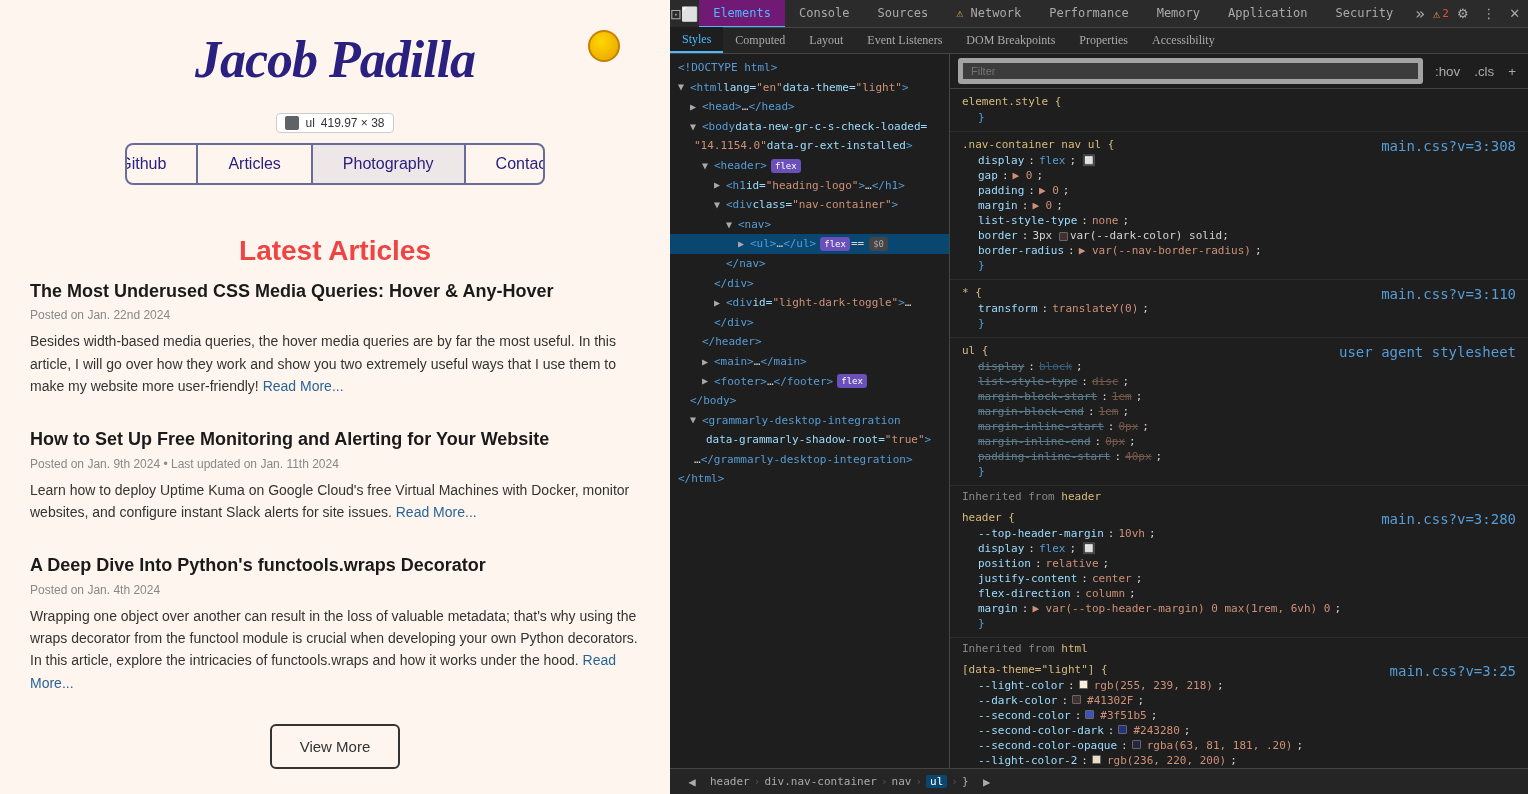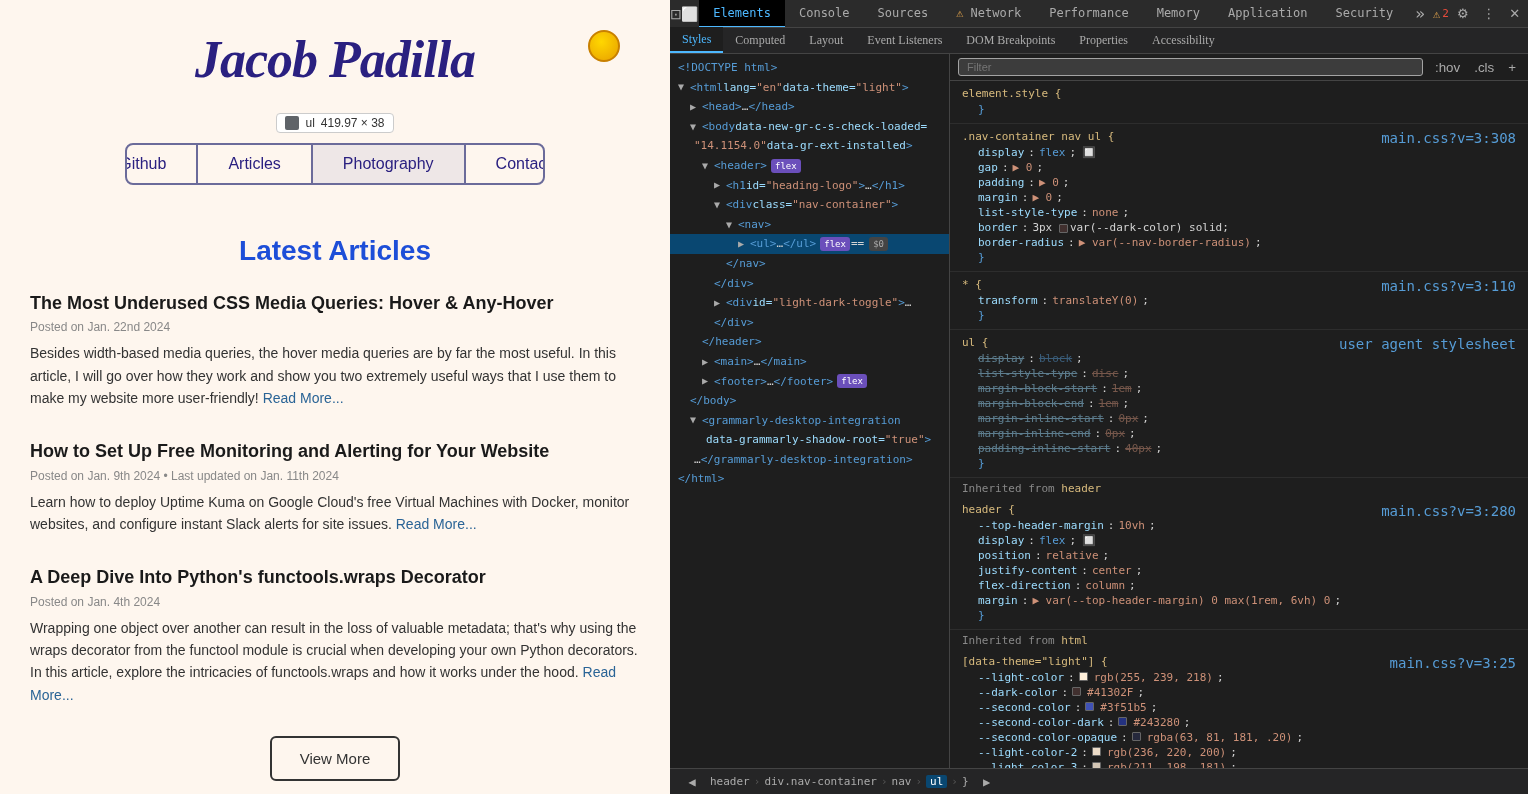--- a/index.html
+++ b/index.html
@@ -73,22 +73,22 @@
     .nav-item:last-child { border-right: none; }
 
     .nav-item.active, .nav-item:hover {
       background: rgba(100, 100, 180, 0.1);
     }
 
     .latest-articles-title {
       text-align: center;
       font-size: 28px;
       font-weight: 700;
-      color: #1d4ed8;
-      margin-bottom: 24px;
+      color: #ef4444;
+      margin-bottom: 12px;
     }
 
     .articles-list {
       padding: 0 30px;
     }
 
     .article-item {
       margin-bottom: 30px;
     }
 
@@ -183,21 +183,21 @@
       cursor: pointer;
       font-size: 12px;
       color: #aaa;
       white-space: nowrap;
       border-bottom: 2px solid transparent;
     }
 
     .devtools-tab.active {
       color: #4db8ff;
       border-bottom: 2px solid #4db8ff;
-      background: #000000;
+      background: #701a75;
     }
 
     .more-btn {
       padding: 0 8px;
       cursor: pointer;
       color: #aaa;
       font-size: 16px;
     }
 
     
@@ -299,21 +299,21 @@
       display: flex;
       align-items: center;
       padding: 4px 8px;
       border-bottom: 1px solid #444;
       gap: 8px;
     }
 
     .filter-input {
       flex: 1;
       background: #3c3c3c;
-      border: 1px solid #a3a3a3;
+      border: 5px solid #a3a3a3;
       color: #d4d4d4;
       padding: 2px 8px;
       font-size: 11px;
       border-radius: 3px;
     }
 
     .filter-buttons {
       display: flex;
       gap: 6px;
       font-size: 11px;

